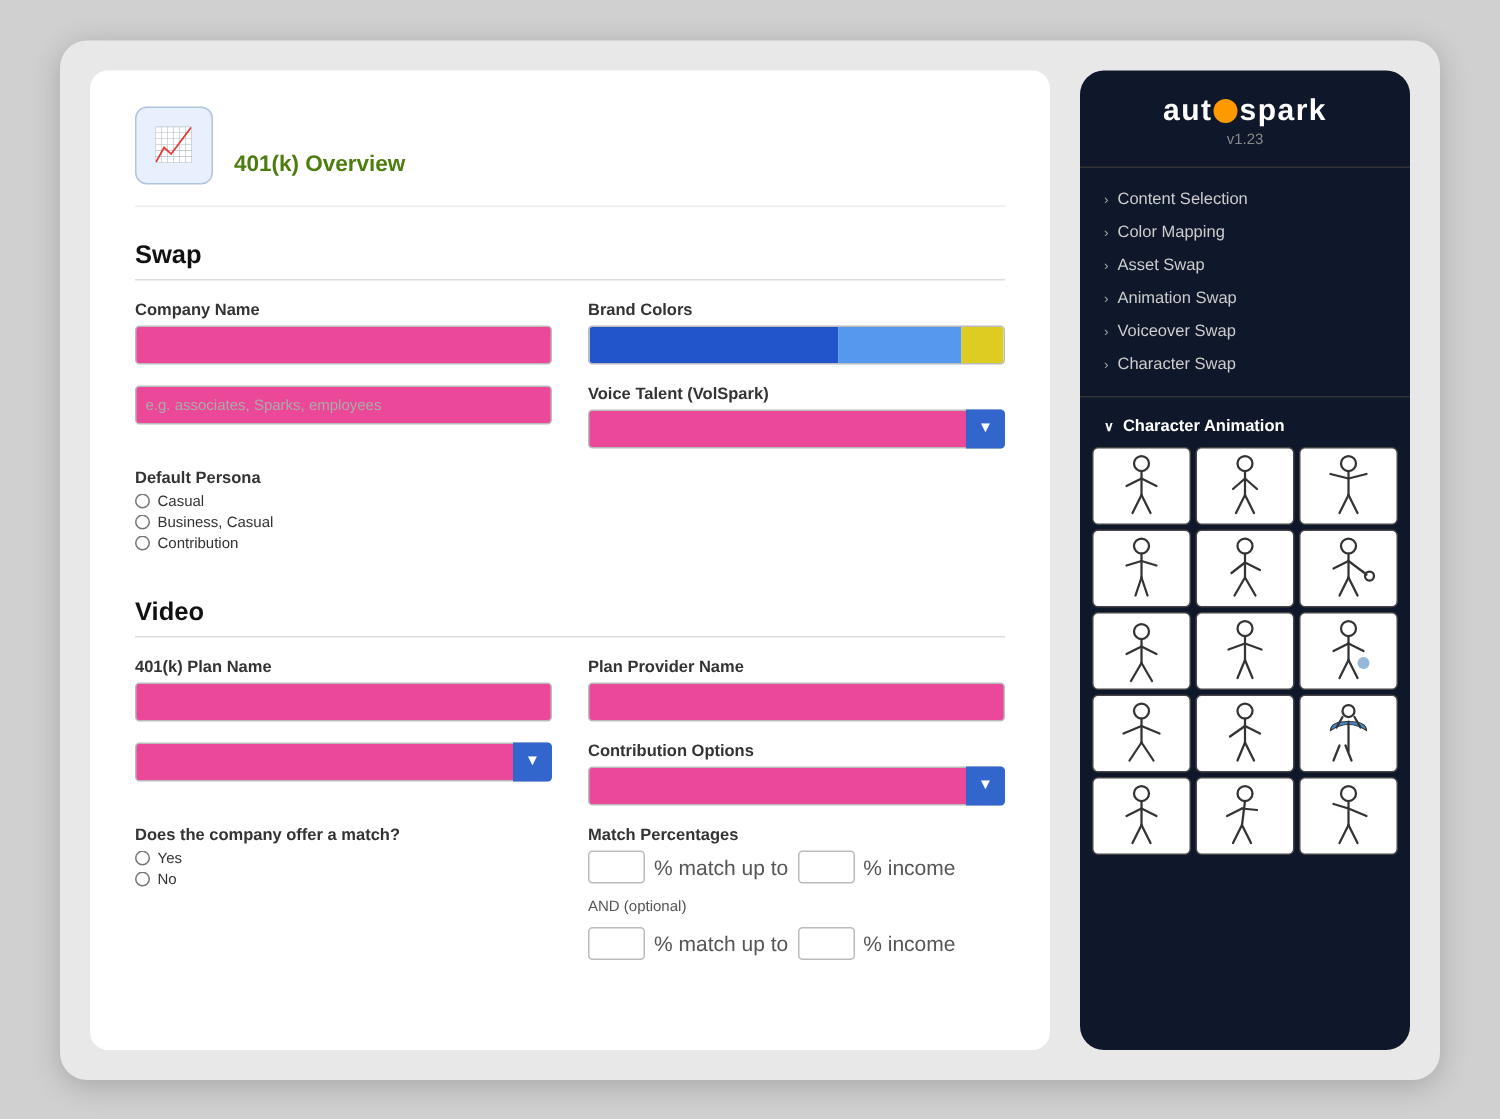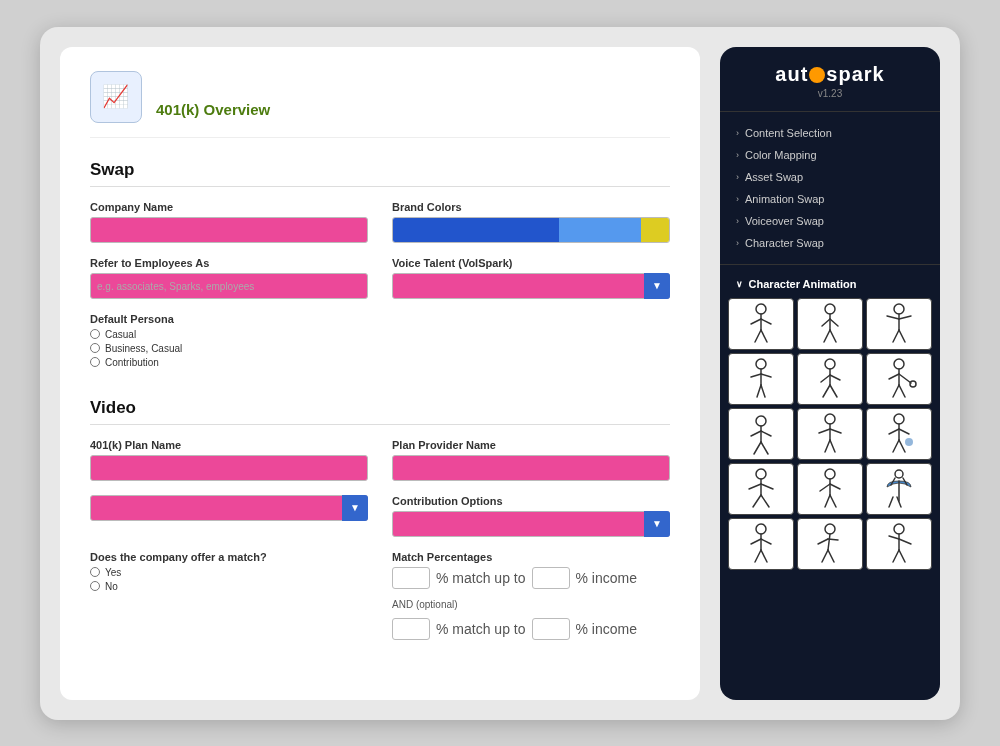--- a/index.html
+++ b/index.html
@@ -368,21 +368,20 @@
           <div class="brand-colors-bar">
             <div class="color-segment-blue"></div>
             <div class="color-segment-lightblue"></div>
             <div class="color-segment-yellow"></div>
           </div>
         </div>
       </div>
 
       <div class="form-row">
         <div class="form-group">
-          <label class="form-label">Refer to Employees As</label>
           <input class="form-input" type="text" placeholder="e.g. associates, Sparks, employees" style="">
         </div>
         <div class="form-group">
           <label class="form-label">Voice Talent (VolSpark)</label>
           <div class="select-wrapper dropdown-wrapper">
             <input class="form-input" type="text" style="width: 100%; padding-right: 30px;">
             <div class="select-arrow">▼</div>
           </div>
         </div>
       </div>

